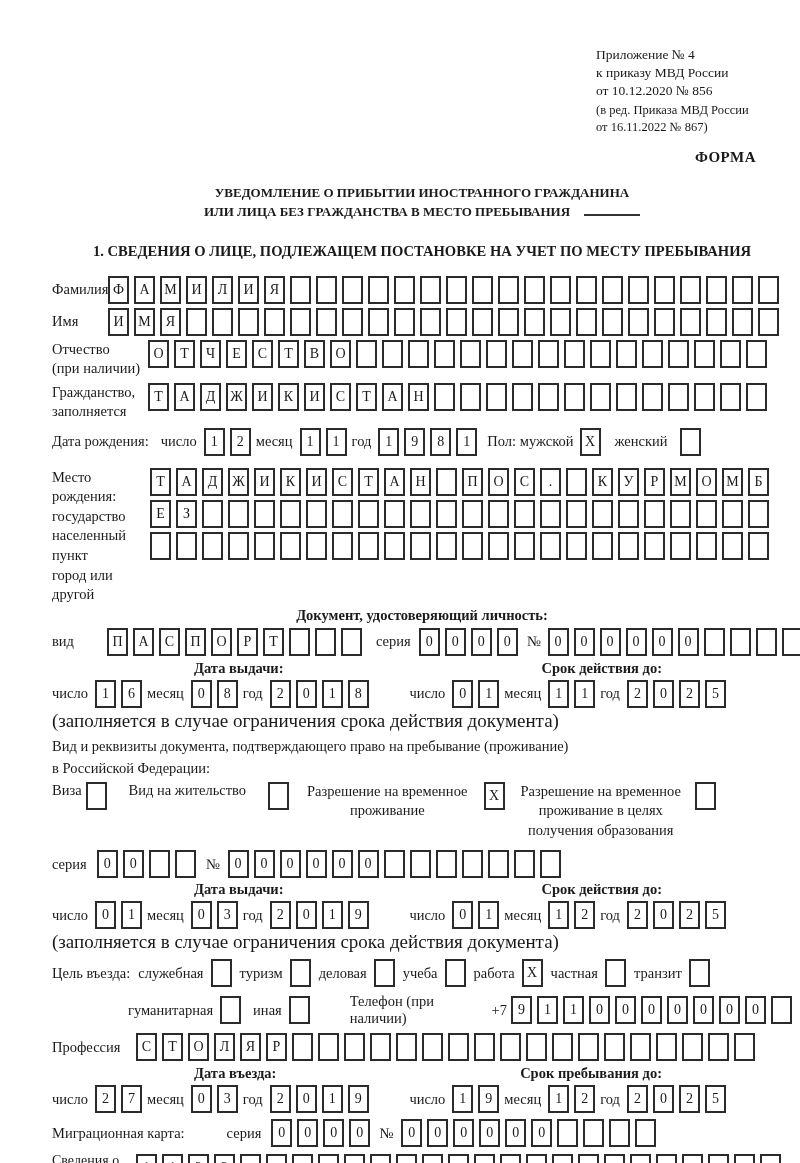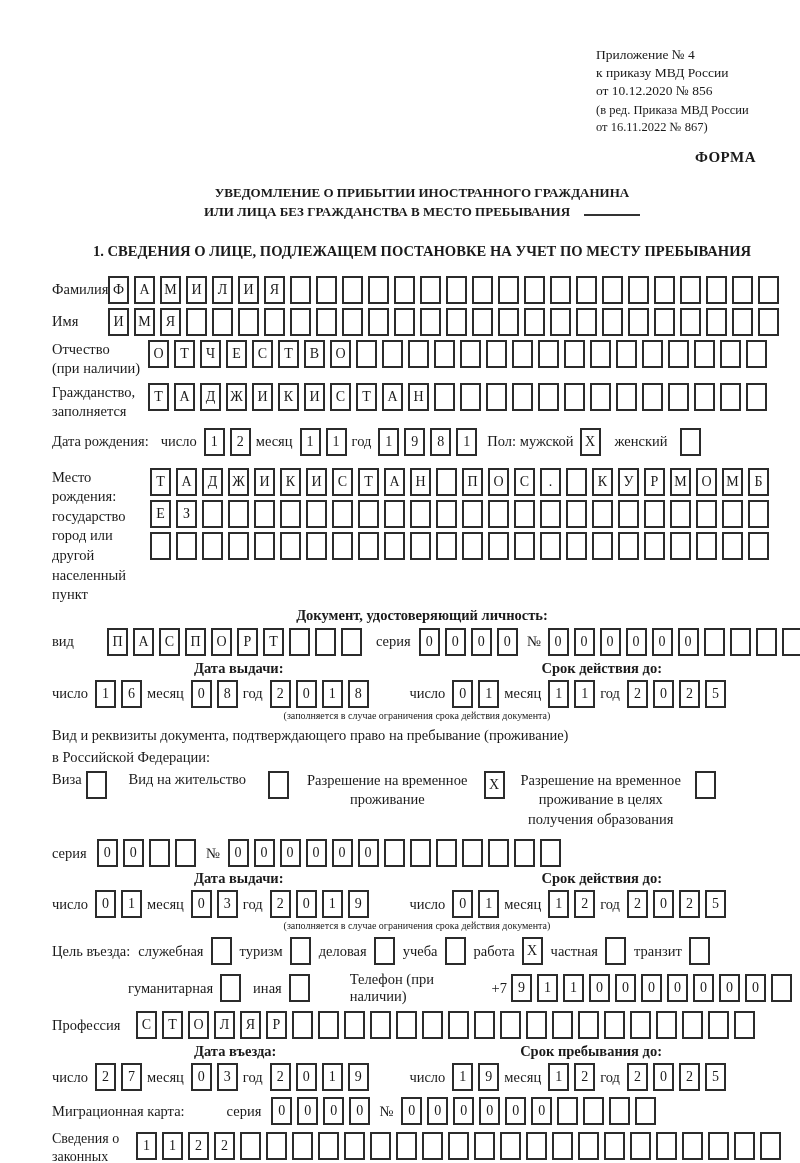--- a/index.html
+++ b/index.html
@@ -38,21 +38,21 @@
   }
   .stack > .boxes { margin-bottom: 4px; }
 
   .dg { display: flex; align-items: center; gap: 5px; flex: none; }
   .dg .dl { margin-right: 2px; }
   .daterow { display: flex; align-items: center; margin-bottom: 2px; }
   .daterow .dg:last-child { margin-left: auto; margin-right: 66px; }
   .dualhead { display: flex; font-weight: 700; margin: 3px 0 3px 0; }
   .dualhead span:first-child { margin-left: 142px; }
   .dualhead span:last-child { margin-left: auto; margin-right: 130px; }
-  .note { font-size: 10px; text-align: center; margin: 0 10px 6px 0; }
+  .note { font-size: 19px; text-align: left; margin: 0 10px 6px 0; }
 
   .plain { margin-bottom: 5px; }
 
   .optrow { display: flex; align-items: flex-start; margin-bottom: 10px; }
   .optrow .cbx { margin: 0 0 0 10px; }
   .ctr { text-align: center; line-height: 1.35; }
   .pair { display: flex; align-items: center; gap: 7px; flex: none; }
   .goal { display: flex; align-items: center; gap: 8px; margin-bottom: 6px; flex-wrap: nowrap; }
   .goal2 { display: flex; align-items: center; gap: 4px; margin-bottom: 6px; margin-left: 76px; }
 
@@ -245,22 +245,22 @@
       <span style="margin-left:14px; margin-right:12px;">женский</span>
       <div class="boxes">
           <span class="box"></span>
         </div>
     </div>
 
     <div class="r" style="margin-bottom:2px;">
       <div class="lblcol w98">
         <div>Место рождения:</div>
         <div>государство</div>
+        <div>населенный пункт</div>
         <div>город или другой</div>
-        <div>населенный пункт</div>
       </div>
       <div class="stack">
         <div class="boxes">
             <span class="box">Т</span>
             <span class="box">А</span>
             <span class="box">Д</span>
             <span class="box">Ж</span>
             <span class="box">И</span>
             <span class="box">К</span>
             <span class="box">И</span>

